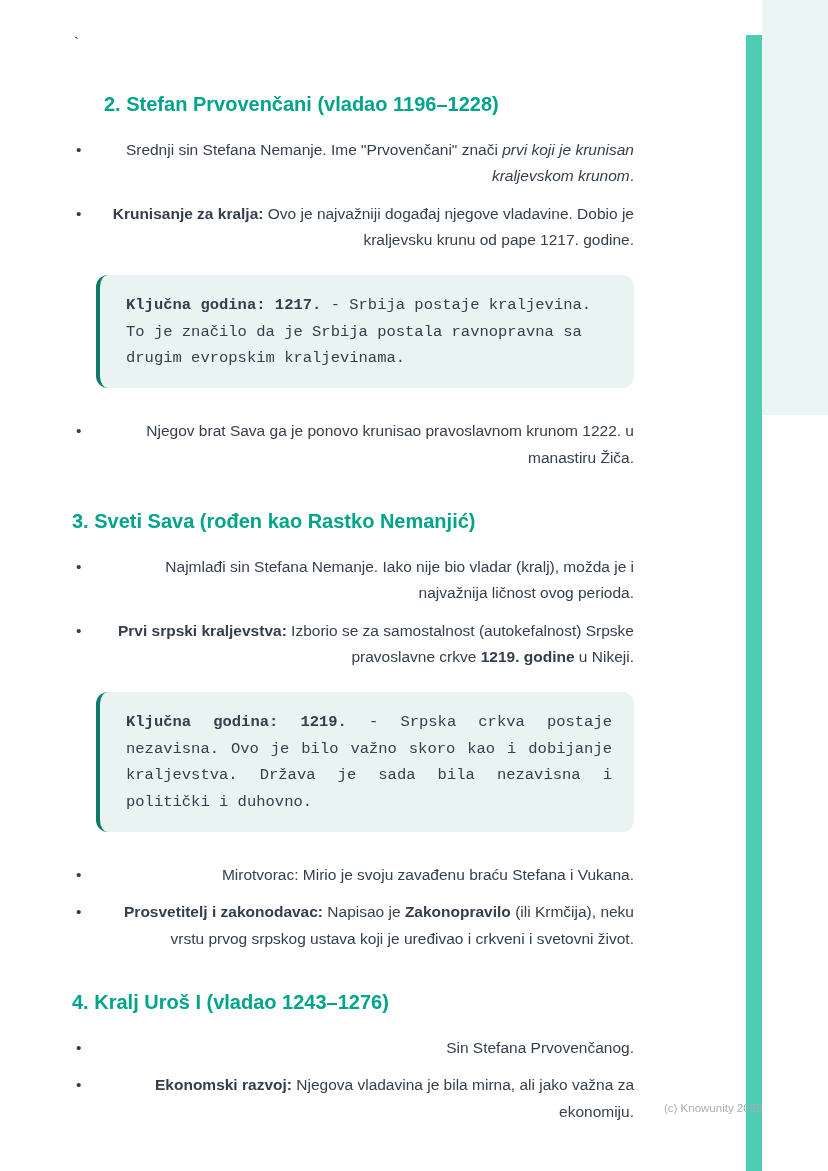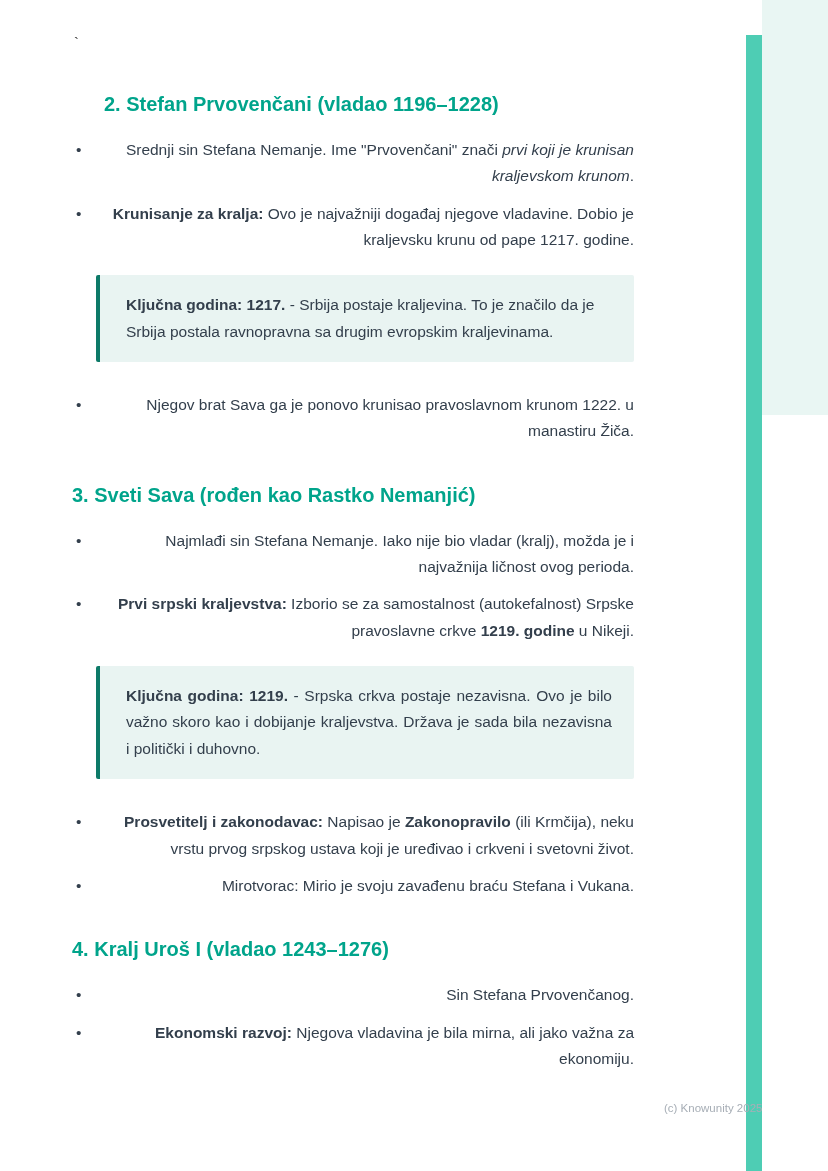--- a/index.html
+++ b/index.html
@@ -73,25 +73,26 @@
   .content li::before {
     content: "\2022";
     position: absolute;
     left: 4px;
     top: 0;
     color: var(--text, #333f4c);
   }
   .callout {
     background: var(--callout_bg, #e9f4f2);
     border-left: 4px solid var(--callout_border, #0d7a68);
-    border-radius: 2px;
+    border-radius: 12px;
     margin: 22px 0 30px 24px;
     padding: 17px 22px 17px 26px;
     font-size: 15.5px;
     line-height: 1.7;
+    font-family: Liberation Mono, monospace;
   }
   .callout.justify { text-align: justify; }
   .b { font-weight: 700; }
   .i { font-style: italic; }
 </style>
 </head>
 <body>
 
 <div class="side-bg"></div>
 <div class="side-bar"></div>
@@ -108,22 +109,22 @@
     <ul>
       <li><span>Njegov brat Sava ga je ponovo krunisao pravoslavnom krunom 1222. u manastiru Žiča.</span></li>
     </ul>
     <h2>3. Sveti Sava (rođen kao Rastko Nemanjić)</h2>
     <ul>
       <li><span>Najmlađi sin Stefana Nemanje. Iako nije bio vladar (kralj), možda je i najvažnija ličnost ovog perioda.</span></li>
       <li><span class="b">Prvi srpski kraljevstva:</span><span> Izborio se za samostalnost (autokefalnost) Srpske pravoslavne crkve </span><span class="b">1219. godine</span><span> u Nikeji.</span></li>
     </ul>
     <div class="callout justify"><span class="b">Ključna godina: 1219.</span><span> - Srpska crkva postaje nezavisna. Ovo je bilo važno skoro kao i dobijanje kraljevstva. Država je sada bila nezavisna i politički i duhovno.</span></div>
     <ul>
+      <li><span>Mirotvorac: Mirio je svoju zavađenu braću Stefana i Vukana.</span></li>
       <li><span class="b">Prosvetitelj i zakonodavac:</span><span> Napisao je </span><span class="b">Zakonopravilo</span><span> (ili Krmčija), neku vrstu prvog srpskog ustava koji je uređivao i crkveni i svetovni život.</span></li>
-      <li><span>Mirotvorac: Mirio je svoju zavađenu braću Stefana i Vukana.</span></li>
     </ul>
     <h2>4. Kralj Uroš I (vladao 1243–1276)</h2>
     <ul>
       <li><span>Sin Stefana Prvovenčanog.</span></li>
       <li><span class="b">Ekonomski razvoj:</span><span> Njegova vladavina je bila mirna, ali jako važna za ekonomiju.</span></li>
     </ul>
   </main>
 
 <div class="watermark">(c) Knowunity 2025</div>
 

